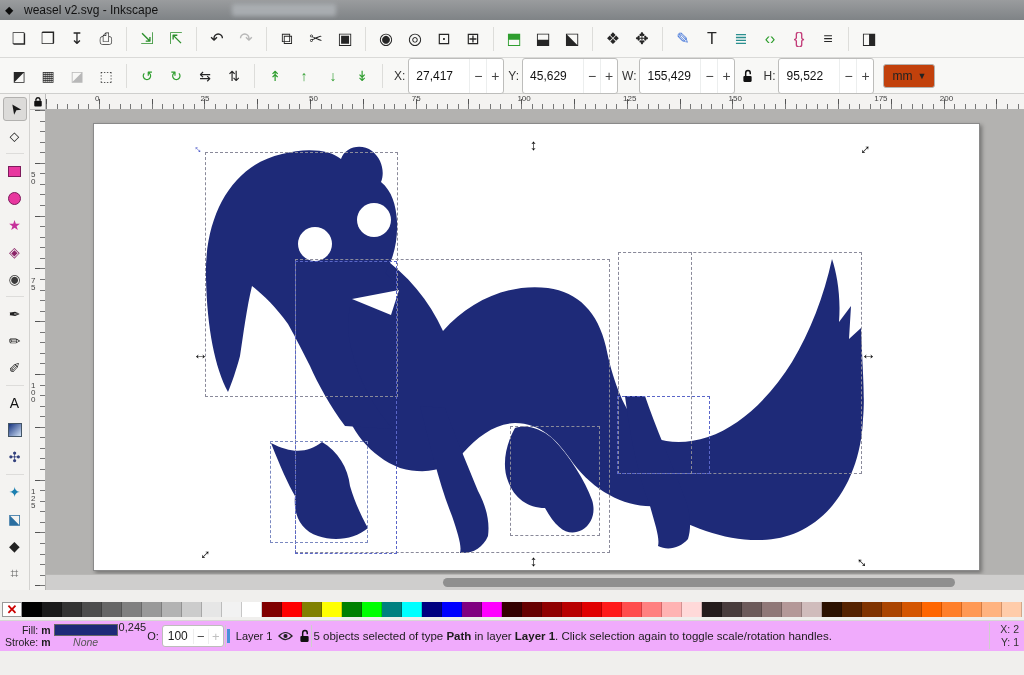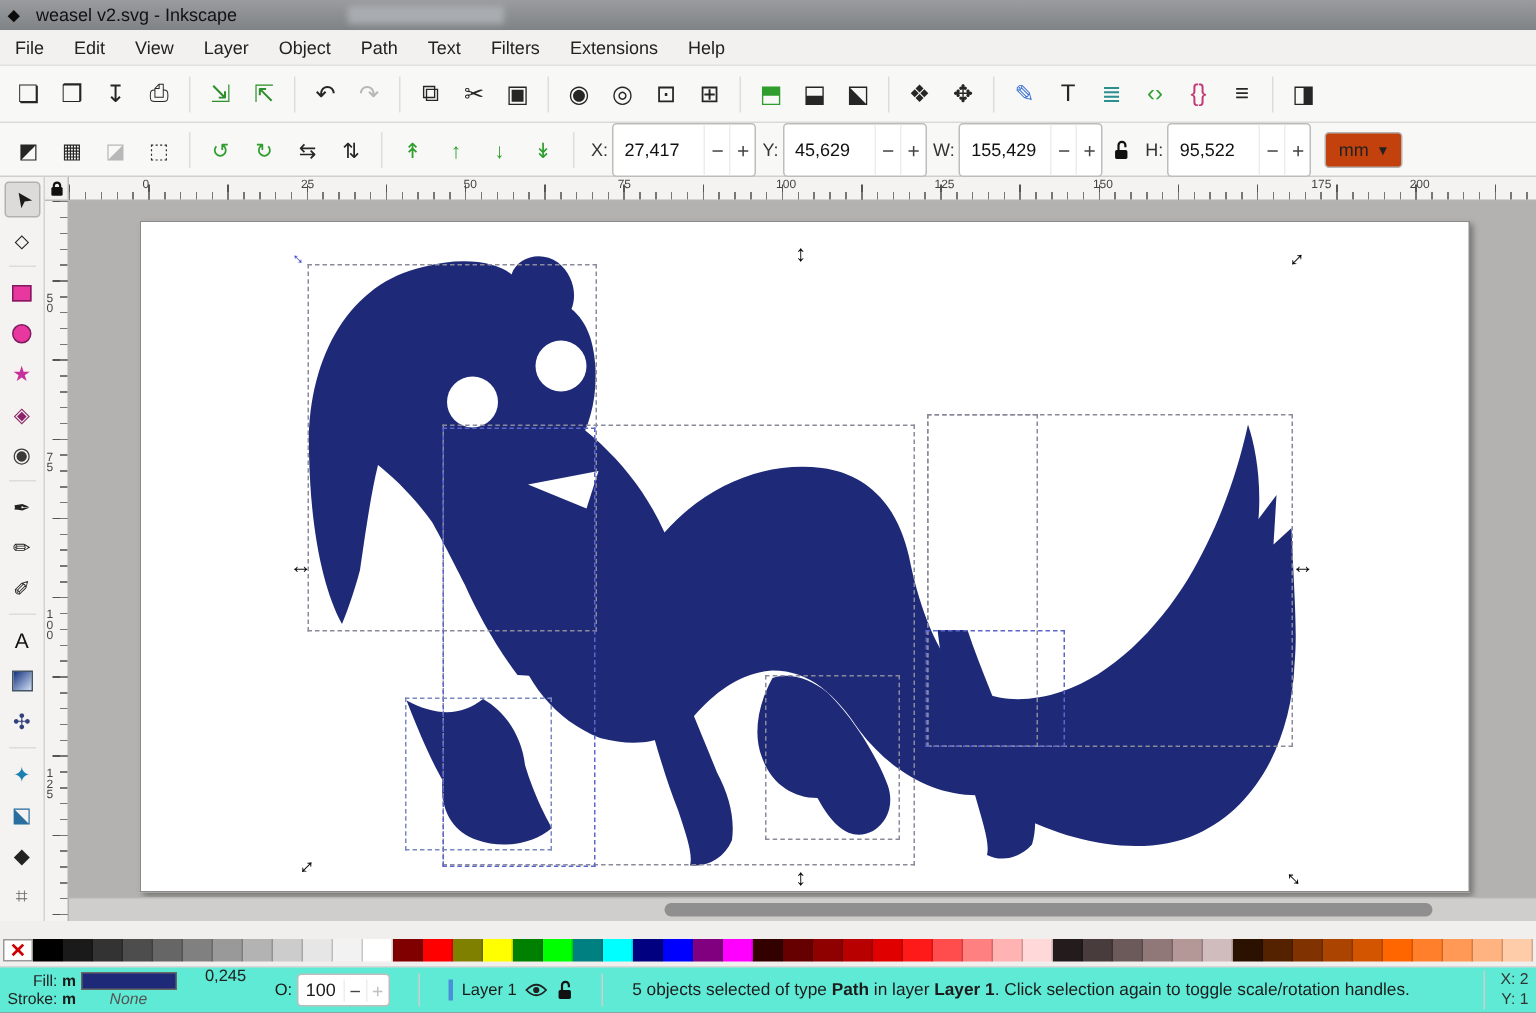--- a/index.html
+++ b/index.html
@@ -77,22 +77,22 @@
   .handle.dse{transform:rotate(45deg);}
   .handle.cue{font-size:11px;}
   .hscroll{height:16px;background:#cfcecd;border-top:1px solid #b8b7b5;position:relative;flex:0 0 auto;}
   .hthumb{position:absolute;left:397px;width:512px;top:3px;height:9px;background:#8f8f8f;border-radius:5px;}
   
   .palette{height:30px;padding:8px 2px 0 2px;background:#f0efed;display:flex;align-items:center;flex:0 0 auto;}
   .pnone{width:20px;height:15px;background:#fff;border:1px solid #999;position:relative;color:#c00;
          font-size:13px;line-height:13px;text-align:center;font-weight:bold;}
   .pswatch{width:20px;height:15px;border-right:1px solid rgba(0,0,0,.18);}
   
-  .statusbar{height:31px;background:#5eead4;border-top:1px solid #d8d7d5;display:flex;
-             align-items:center;padding:0 5px;gap:19px;font-size:11px;flex:0 0 auto;}
+  .statusbar{height:31px;background:#f0abfc;border-top:1px solid #d8d7d5;display:flex;
+             align-items:center;padding:0 5px;gap:1px;font-size:11px;flex:0 0 auto;}
   .fsgrid{display:grid;grid-template-columns:auto auto auto;column-gap:3px;row-gap:1px;
           align-items:center;font-size:10.5px;line-height:11px;}
   .fslab{text-align:right;color:#222;}
   .fsflag{font-weight:bold;}
   .fillswatch{width:64px;height:12px;border:1px solid #666;}
   .strokenone{font-style:italic;color:#555;width:64px;text-align:center;}
   .swidth{align-self:flex-end;margin-bottom:18px;color:#222;font-size:11px;}
   .opbox{display:flex;align-items:center;gap:3px;}
   .opfield{display:flex;align-items:center;background:#fff;border:1px solid #bdbdbb;border-radius:3px;height:22px;}
   .opfield .val{width:30px;text-align:center;font-size:12px;}
@@ -110,32 +110,20 @@
 <body>
 
 <div class="app">
 
   <div class="titlebar">
     <span class="appicon">⬥</span>
     <span class="titletext">weasel v2.svg - Inkscape</span>
     <span class="blurpatch"></span>
   </div>
 
-  <div class="menubar" id="menubar">
-      <span class="menu-item">File</span>
-      <span class="menu-item">Edit</span>
-      <span class="menu-item">View</span>
-      <span class="menu-item">Layer</span>
-      <span class="menu-item">Object</span>
-      <span class="menu-item">Path</span>
-      <span class="menu-item">Text</span>
-      <span class="menu-item">Filters</span>
-      <span class="menu-item">Extensions</span>
-      <span class="menu-item">Help</span>
-    </div>
 
   <div class="commands" id="commands-bar">
       <div class="tbtn">❏</div>
       <div class="tbtn">❒</div>
       <div class="tbtn">↧</div>
       <div class="tbtn">⎙</div>
       <div class="vsep"></div>
       <div class="tbtn" style="color: rgb(45, 143, 45);">⇲</div>
       <div class="tbtn" style="color: rgb(45, 143, 45);">⇱</div>
       <div class="vsep"></div>

